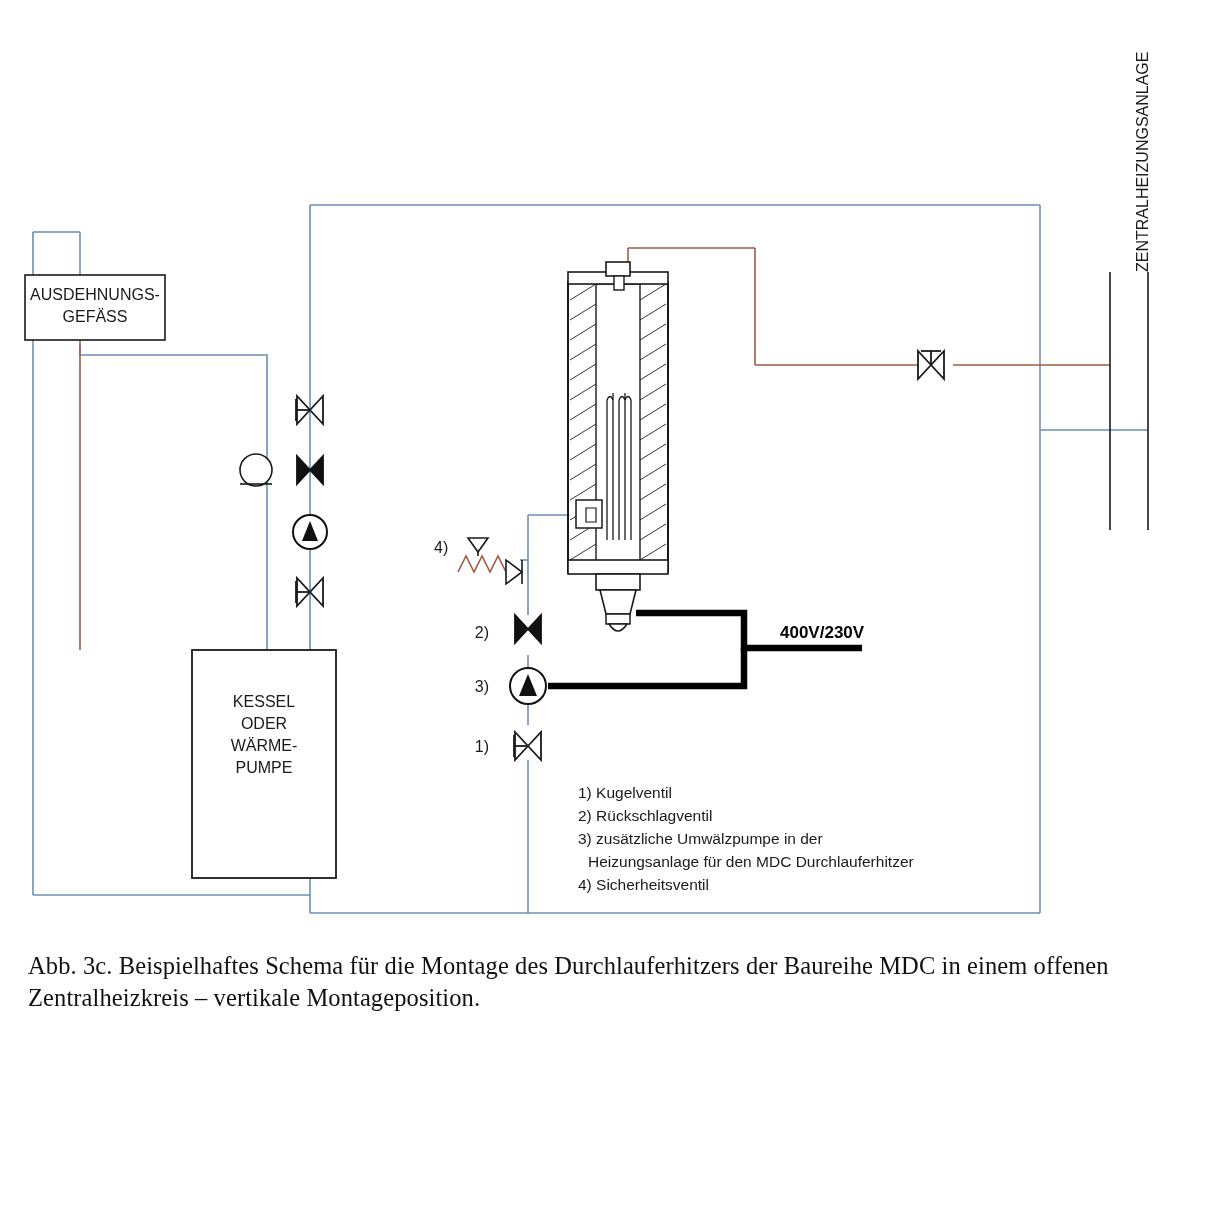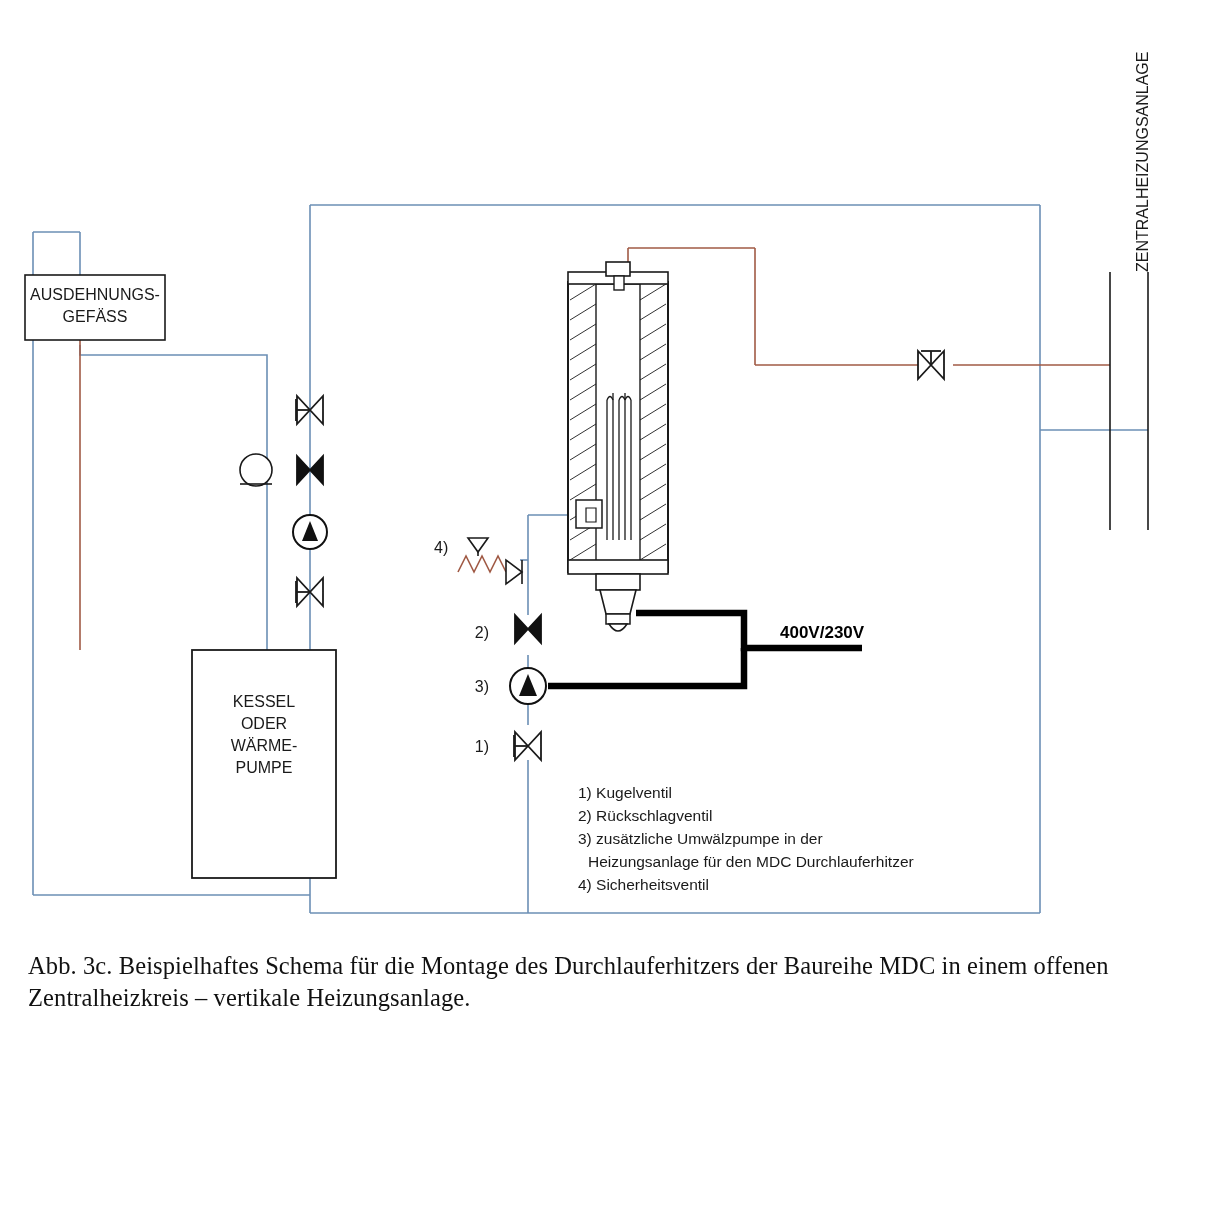--- a/index.html
+++ b/index.html
@@ -252,15 +252,15 @@
   <g>
     <text class="lbl-small" x="578" y="798">1) Kugelventil</text>
     <text class="lbl-small" x="578" y="821">2) Rückschlagventil</text>
     <text class="lbl-small" x="578" y="844">3) zusätzliche Umwälzpumpe in der</text>
     <text class="lbl-small" x="588" y="867">Heizungsanlage für den MDC Durchlauferhitzer</text>
     <text class="lbl-small" x="578" y="890">4) Sicherheitsventil</text>
   </g>
 
 </svg>
 
-<div class="caption">Abb. 3c. Beispielhaftes Schema für die Montage des Durchlauferhitzers der Baureihe MDC in einem offenen Zentralheizkreis – vertikale Heizungsanlage.</div>
+<div class="caption">Abb. 3c. Beispielhaftes Schema für die Montage des Durchlauferhitzers der Baureihe MDC in einem offenen Zentralheizkreis – vertikale Montageposition.</div>
 
 </div>
 
 </body></html>

